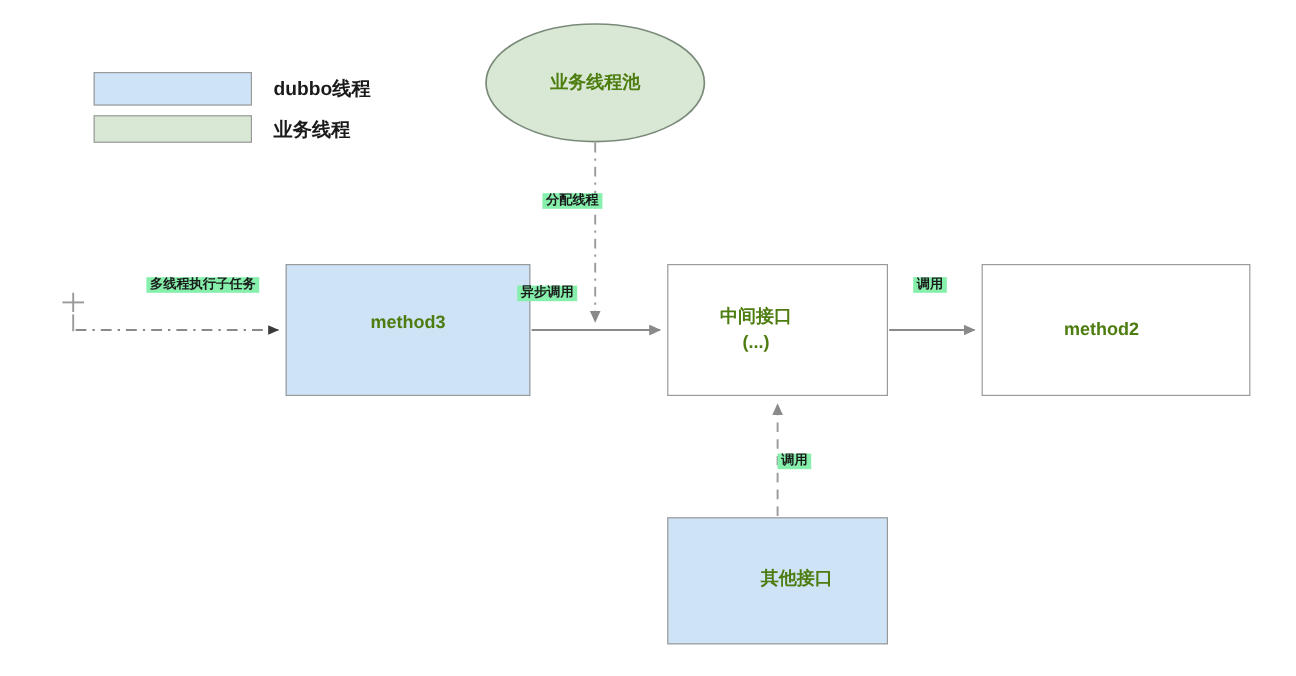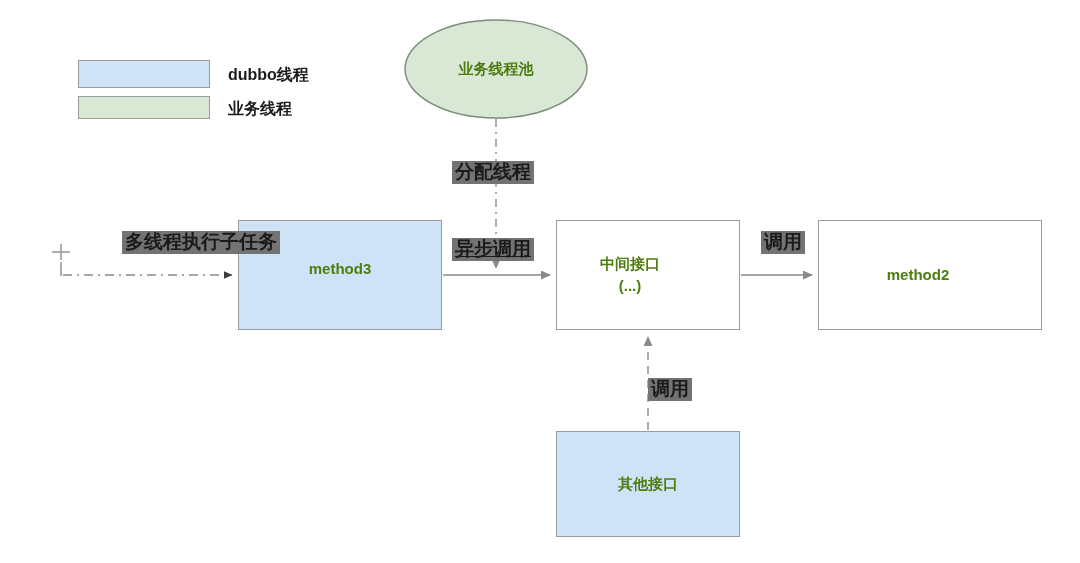--- a/index.html
+++ b/index.html
@@ -37,25 +37,25 @@
     font-weight: 700;
     pointer-events: none;
     white-space: nowrap;
   }
   .node-label .sub {
     font-weight: 700;
   }
   .edge-label {
     position: absolute;
     color: #1a1a1a;
-    font-size: 19px;
+    font-size: 11px;
     font-weight: 700;
     white-space: nowrap;
     text-align: center;
-    background: #737373;
+    background: #86efac;
     padding: 0 3px;
     line-height: 1.2;
   }
   .legend-label {
     position: absolute;
     color: #1a1a1a;
     font-size: 16px;
     font-weight: 700;
     white-space: nowrap;
     line-height: 1.2;
@@ -125,27 +125,27 @@
     <span>中间接口</span>
     <span class="sub">(...)</span>
   </div>
 
   <div class="box" style="left:818px; top:220px; width:224px; height:110px; background:#ffffff;"></div>
   <div class="node-label" style="left:818px; top:220px; width:200px; height:110px;">
     <span>method2</span>
   </div>
 
   <div class="box" style="left:556px; top:431px; width:184px; height:106px; background:#cfe3f7;"></div>
-  <div class="node-label" style="left:556px; top:431px; width:184px; height:106px;">
+  <div class="node-label" style="left:572px; top:431px; width:184px; height:106px;font-family:Liberation Mono, monospace;">
     <span>其他接口</span>
   </div>
 
   <div class="edge-label" style="left:122px; top:231px;">多线程执行子任务</div>
 
   <div class="edge-label" style="left:452px; top:161px;">分配线程</div>
 
-  <div class="edge-label" style="left:452px; top:238px;text-decoration:underline;">异步调用</div>
+  <div class="edge-label" style="left:431px; top:238px;">异步调用</div>
 
   <div class="edge-label" style="left:761px; top:231px;">调用</div>
 
   <div class="edge-label" style="left:648px; top:378px;">调用</div>
 
 </div>
 
 </body></html>

